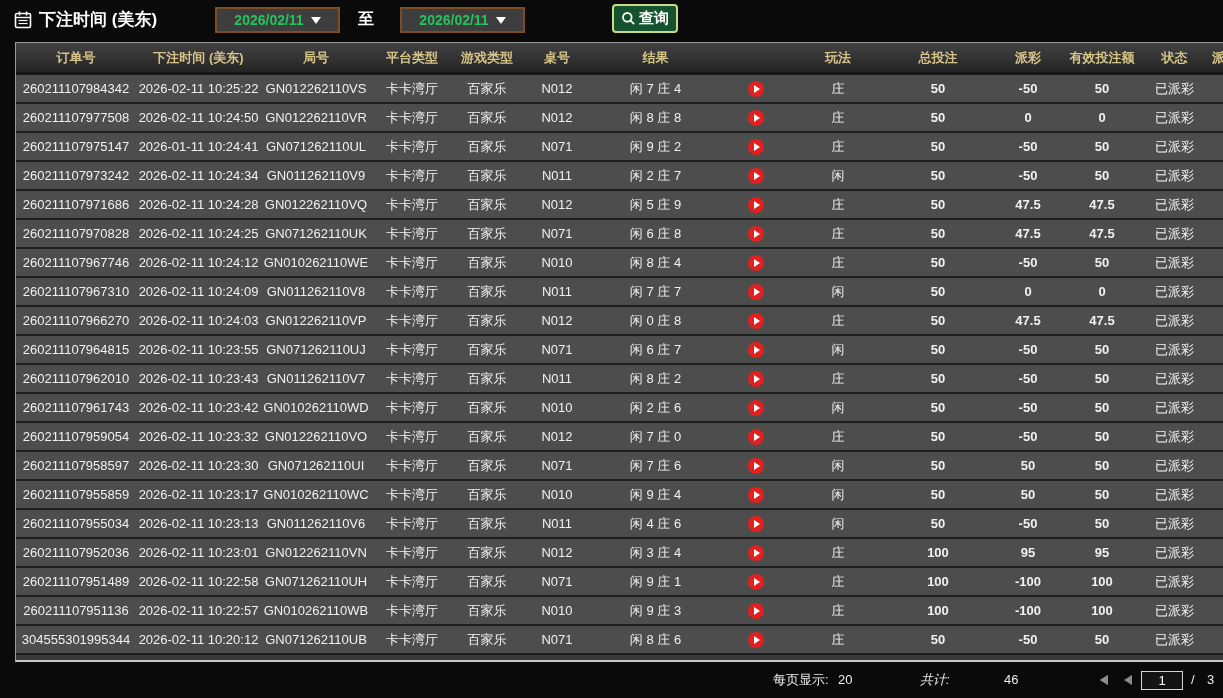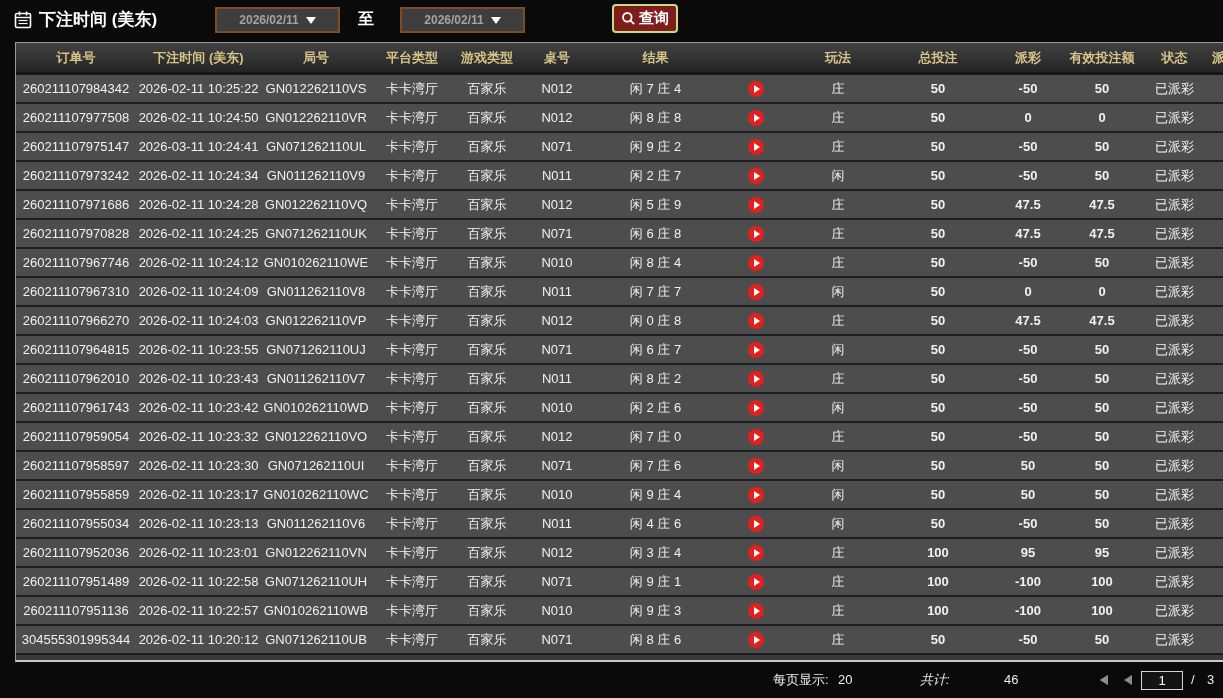--- a/index.html
+++ b/index.html
@@ -9,28 +9,28 @@
     background:#0a0a0a;
     font-family:"Liberation Sans",sans-serif;
     overflow:hidden;
   }
   
   .filter-bar{position:absolute;left:0;top:0;width:1223px;height:42px;}
   .fb-title{position:absolute;left:13px;top:8px;display:flex;align-items:center;gap:6px;
     color:#ffffff;font-size:17px;font-weight:bold;}
   .date-box{position:absolute;top:7px;width:121px;height:22px;
     background:#3e3e3e;border:2px solid #7d4e1f;
-    color:#a3a3a3;font-size:12px;font-weight:bold;
+    color:#22c55e;font-size:14px;font-weight:bold;
     display:flex;align-items:center;justify-content:center;gap:7px;cursor:pointer;}
   .date-from{left:215px;} .date-to{left:400px;}
   .caret{width:0;height:0;border-left:5px solid transparent;border-right:5px solid transparent;
     border-top:7px solid #ffffff;display:inline-block;}
   .to-label{position:absolute;left:358px;top:9px;color:#ffffff;font-size:16px;font-weight:bold;}
   .query-btn{position:absolute;left:612px;top:4px;width:62px;height:25px;
-    background:#7f1d1d;border:2px solid #c8da85;border-radius:4px;
+    background:#14532d;border:2px solid #c8da85;border-radius:4px;
     color:#ffffff;font-size:15px;font-weight:bold;
     display:flex;align-items:center;justify-content:center;gap:3px;cursor:pointer;}
   
   .table-wrap{position:absolute;left:15px;top:42px;width:1208px;height:617px;
     overflow:hidden;background:#4d7c0f;
     border-left:1px solid #9a9a9a;border-top:1px solid #9a9a9a;border-bottom:2px solid #c9c9c9;}
   table{border-collapse:collapse;table-layout:fixed;width:1277px;}
   thead th{height:27px;background:linear-gradient(#424242,#242424);
     color:#d6c488;font-size:13px;font-weight:bold;text-align:center;
     border-bottom:3px solid #161616;white-space:nowrap;overflow:hidden;}
@@ -167,21 +167,21 @@
           <td><span class="play-icon"></span></td>
           <td>庄</td>
           <td class="num">50</td>
           <td class="num">0</td>
           <td class="num">0</td>
           <td class="status">已派彩</td>
           <td></td>
         </tr>
         <tr>
           <td>260211107975147</td>
-          <td>2026-03-11 10:24:41</td>
+          <td>2026-01-11 10:24:41</td>
           <td>GN071262110UL</td>
           <td>卡卡湾厅</td>
           <td>百家乐</td>
           <td>N071</td>
           <td>闲 9 庄 2</td>
           <td><span class="play-icon"></span></td>
           <td>庄</td>
           <td class="num">50</td>
           <td class="num neg">-50</td>
           <td class="num">50</td>

